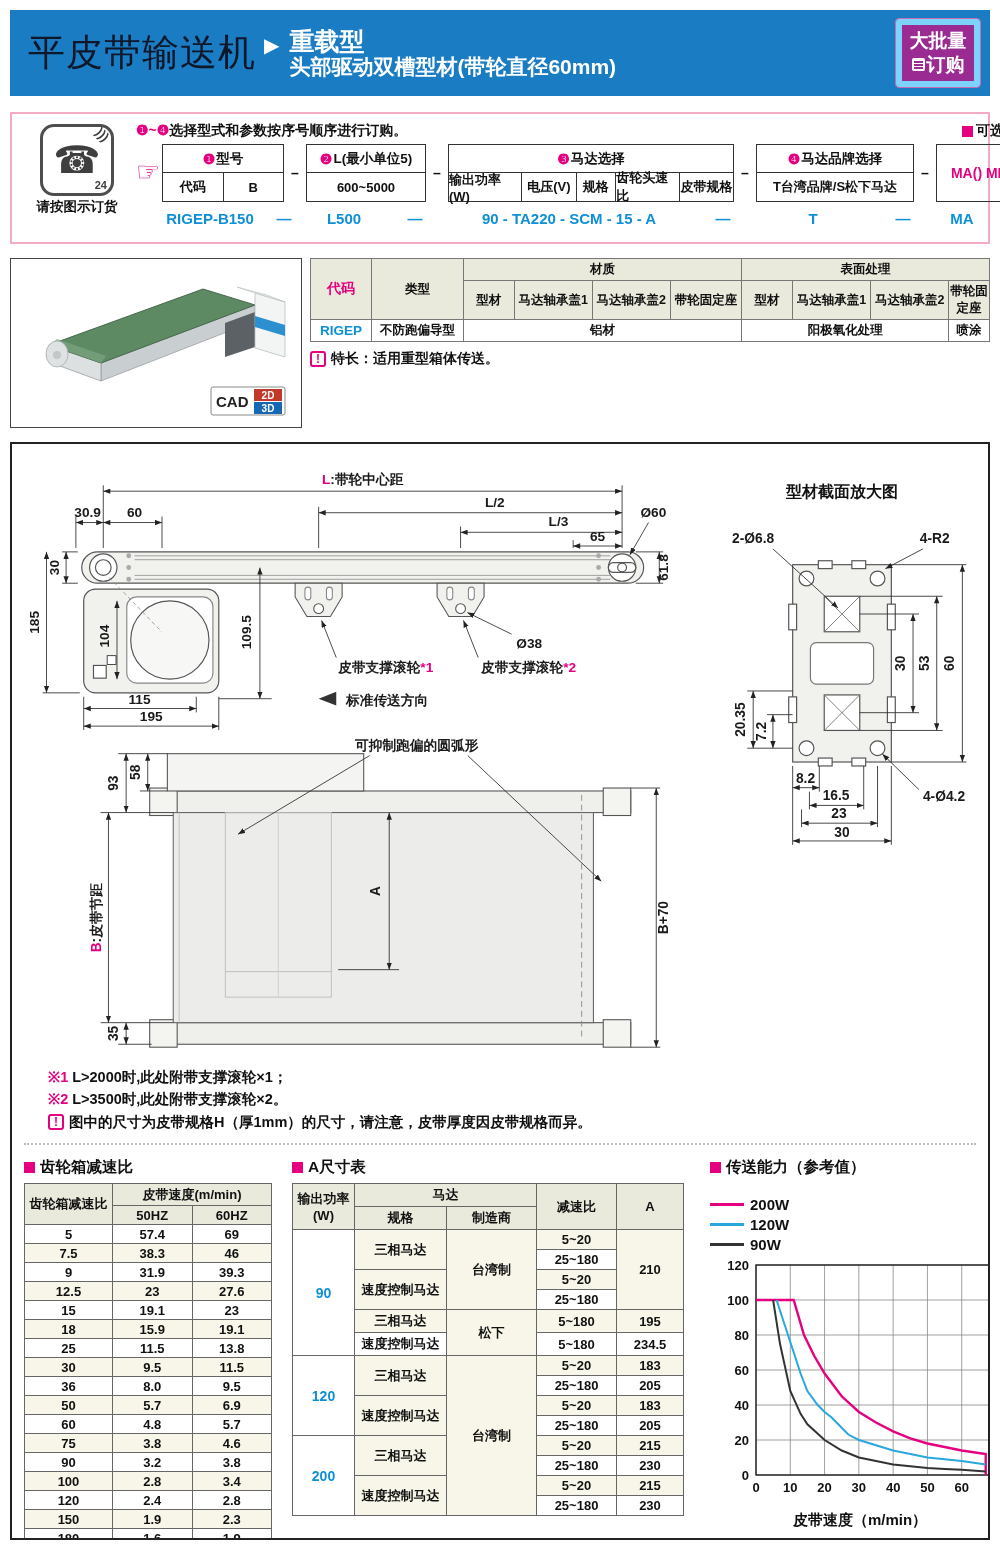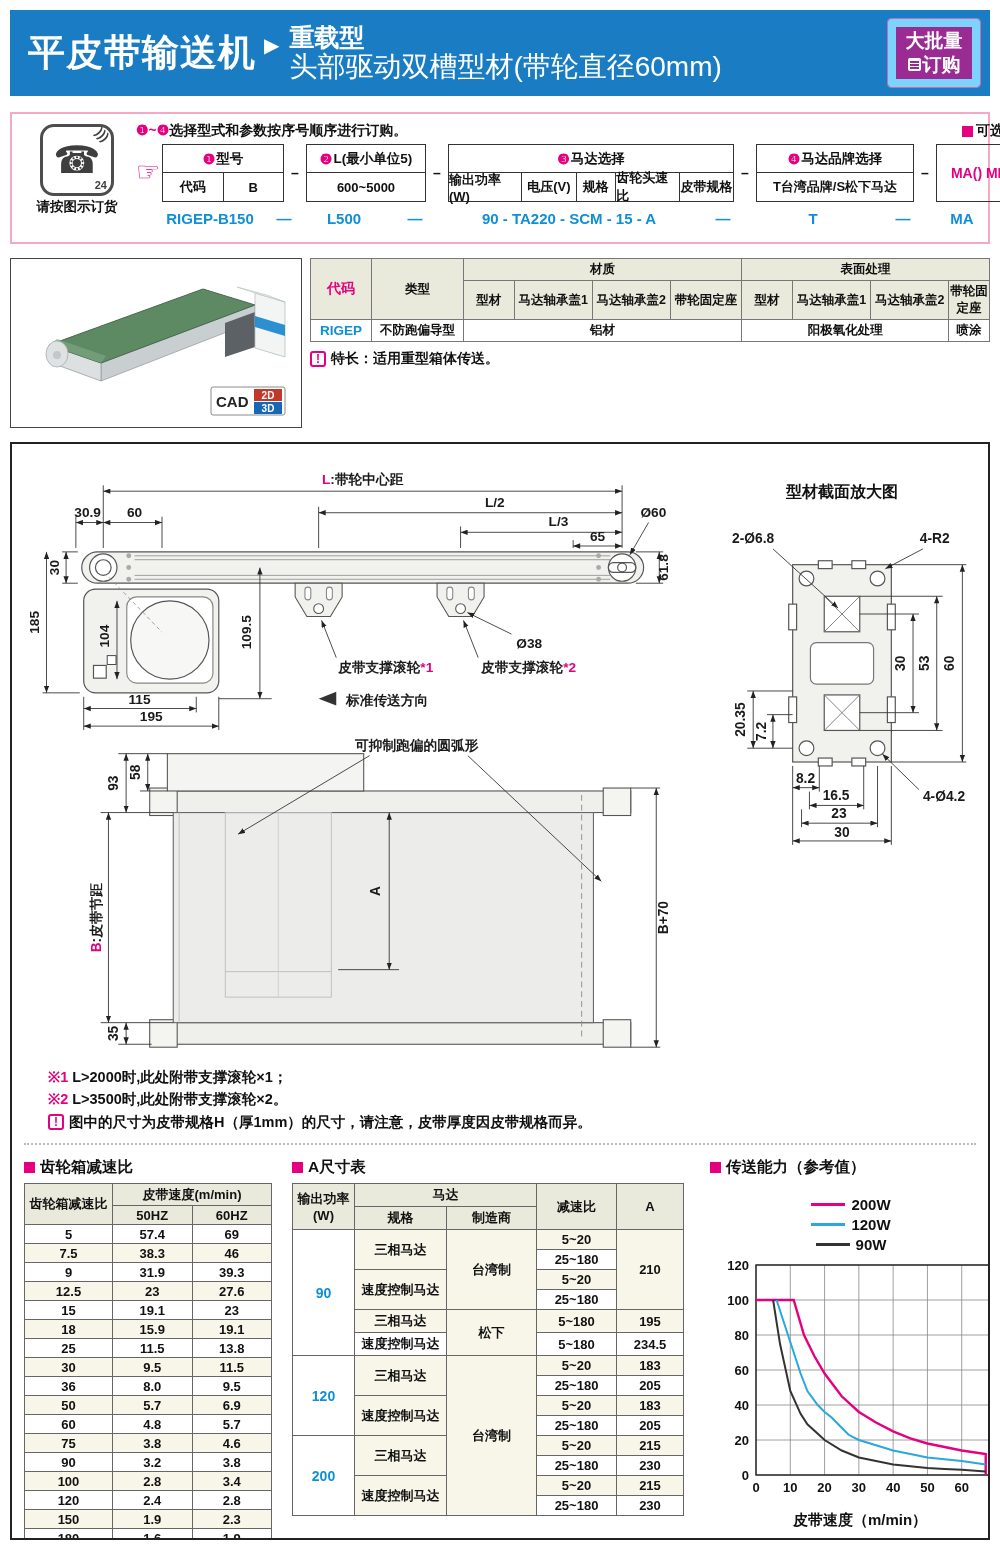--- a/index.html
+++ b/index.html
@@ -5,26 +5,26 @@
   :root{
     --mag:#e4007f; --blue:#0e8fd6; --hblue:#1a7cc2; --purple:#9a2b92;
     --thbg:#eaeadc; --stripe:#f7f6e9; --bdr:#444; --draw:#555;
   }
   *{box-sizing:border-box}
   html,body{margin:0;padding:0}
   body{width:1000px;height:1564px;background:#fff;font-family:"Liberation Sans",sans-serif;color:#111;padding:10px;overflow:hidden}
 
   
   .hdr{background:var(--hblue);height:86px;display:flex;align-items:center;padding:0 12px 0 18px;position:relative}
-  .hdr-title{color:#ffffff;font-size:37px;font-weight:bold;letter-spacing:1px;white-space:nowrap}
+  .hdr-title{color:#0f172a;font-size:37px;font-weight:normal;letter-spacing:1px;white-space:nowrap}
   .hdr-arrow{color:#fff;font-size:20px;margin:0 10px 0 8px;transform:translateY(-8px)}
   .hdr-sub{color:#ffffff;line-height:1.15}
   .hdr-sub .l1{font-size:25px;font-weight:bold}
-  .hdr-sub .l2{font-size:28px;font-weight:normal}
-  .badge{position:absolute;right:10px;top:9px;width:92px;height:68px;background:var(--purple);border:8px solid #7dd3fc;outline:1px solid #c96cb8;border-radius:3px;color:#fff;font-weight:bold;font-size:19px;display:flex;flex-direction:column;align-items:center;justify-content:center;line-height:1.25}
+  .hdr-sub .l2{font-size:21px;font-weight:bold}
+  .badge{position:absolute;right:10px;top:9px;width:84px;height:68px;background:var(--purple);border:6px solid #7dd3fc;outline:1px solid #c96cb8;border-radius:3px;color:#fff;font-weight:bold;font-size:19px;display:flex;flex-direction:column;align-items:center;justify-content:center;line-height:1.25}
   .badge .r2{display:flex;align-items:center;gap:2px}
   .badge .doc-ic{display:inline-block;width:13px;height:13px;background:#fff;border-radius:2px;position:relative}
   .badge .doc-ic::before{content:"";position:absolute;left:2px;top:3px;width:9px;height:1.5px;background:var(--purple);box-shadow:0 3px 0 var(--purple),0 6px 0 var(--purple)}
 
   
   .order{border:2px solid #f3aac2;margin-top:16px;height:132px;padding:8px 10px 6px 12px;display:flex;gap:6px}
   .ph-col{width:106px;text-align:center;flex:none}
   .ph-box{width:74px;height:72px;border:3px solid #4d4d4d;border-radius:14px;margin:2px auto 2px;position:relative;display:flex;align-items:center;justify-content:center}
   .ph-box .tel{font-size:38px;color:#3f3f3f;line-height:1}
   .ph-box .h24{position:absolute;right:4px;bottom:2px;font-size:11px;font-weight:bold;color:#3f3f3f}
@@ -81,21 +81,21 @@
   .gear-t th{background:var(--thbg)}
   .gear-t tbody tr:nth-child(even){background:var(--stripe)}
   .gear-t .w1{width:88px}
   .a-t{width:100%;font-size:13px;table-layout:fixed}
   .a-t th,.a-t td{border:1px solid #666;text-align:center;padding:2px 1px;font-weight:bold}
   .a-t th{background:var(--thbg)}
   .a-t td{background:#fff}
   .a-t tr:nth-child(odd) td{background:var(--stripe)}
   .a-t .pow{color:var(--blue);font-size:14px;background:#fff !important}
   .chart-col{padding-left:6px}
-  .legend{display:flex;flex-direction:column;align-items:center;gap:3px;margin:18px 18px 2px 0}
+  .legend{display:flex;flex-direction:column;align-items:flex-start;gap:3px;margin:18px 18px 2px 0}
   .leg-item{display:flex;align-items:center;gap:6px;font-size:15px;font-weight:bold}
   .leg-line{display:inline-block;width:34px;height:3px}
   .xlab{text-align:center;font-size:15px;font-weight:bold;margin-top:0}
   .grid{stroke:#888;stroke-width:0.8}
   .ctick{font-size:13px;font-weight:bold;fill:#111;font-family:"Liberation Sans",sans-serif}
 </style>
 </head>
 <body>
 
 <div class="hdr">

